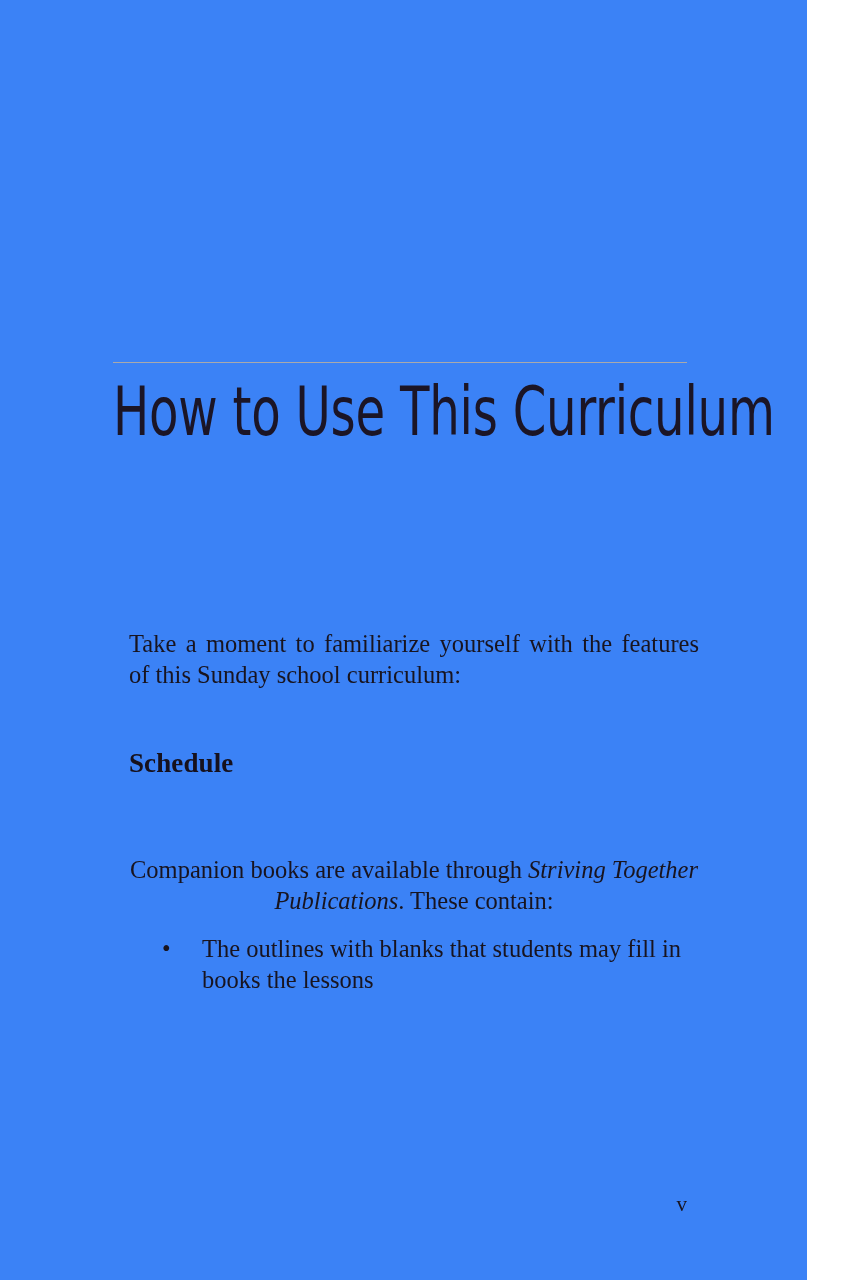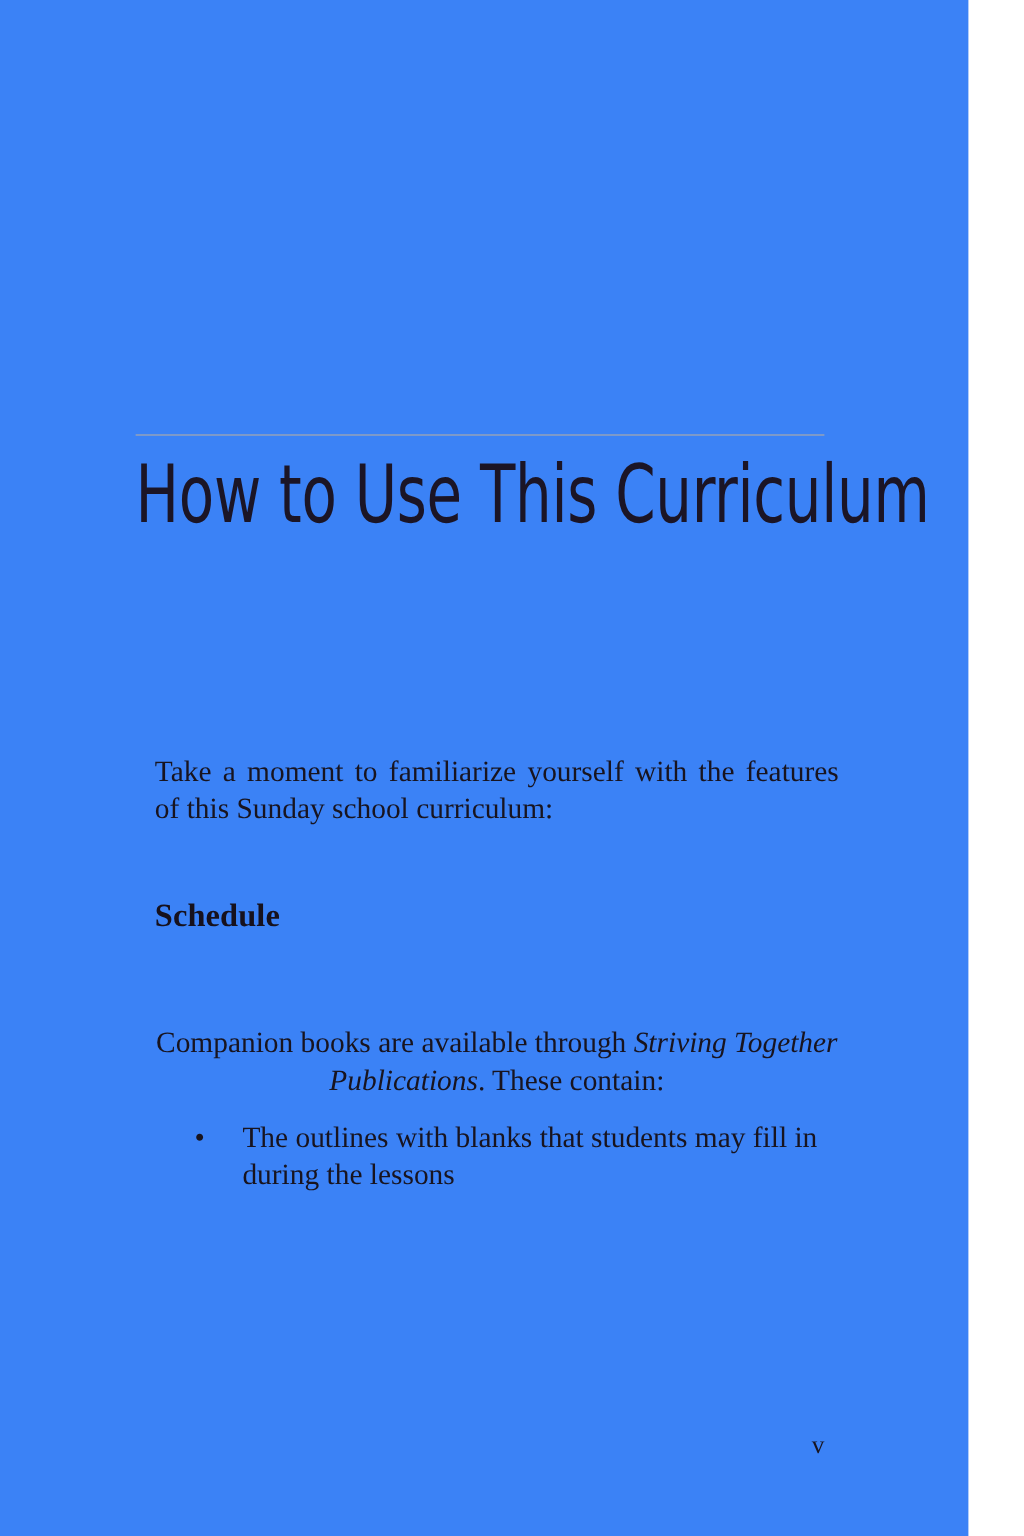--- a/index.html
+++ b/index.html
@@ -143,20 +143,20 @@
     <div class="gap-head"></div>
 
     <div class="gap-section"></div>
 
     <div class="gap-head"></div>
     <p class="body ragged"><span>Companion books are available through </span><em class="title-italic">Striving Together Publications</em><span>. These contain:</span></p>
 
     <div class="gap-list"></div>
 
     <ul class="bullet-list">
-      <li><span class="bullet-marker">•</span><span>The outlines with blanks that students may fill in during the lessons</span></li>
+      <li><span class="bullet-marker">•</span><span>The outlines with blanks that students may fill in books the lessons</span></li>
     </ul>
 
   </div>
 
   <div class="folio">v</div>
 
 </div>
 
 </body></html>

